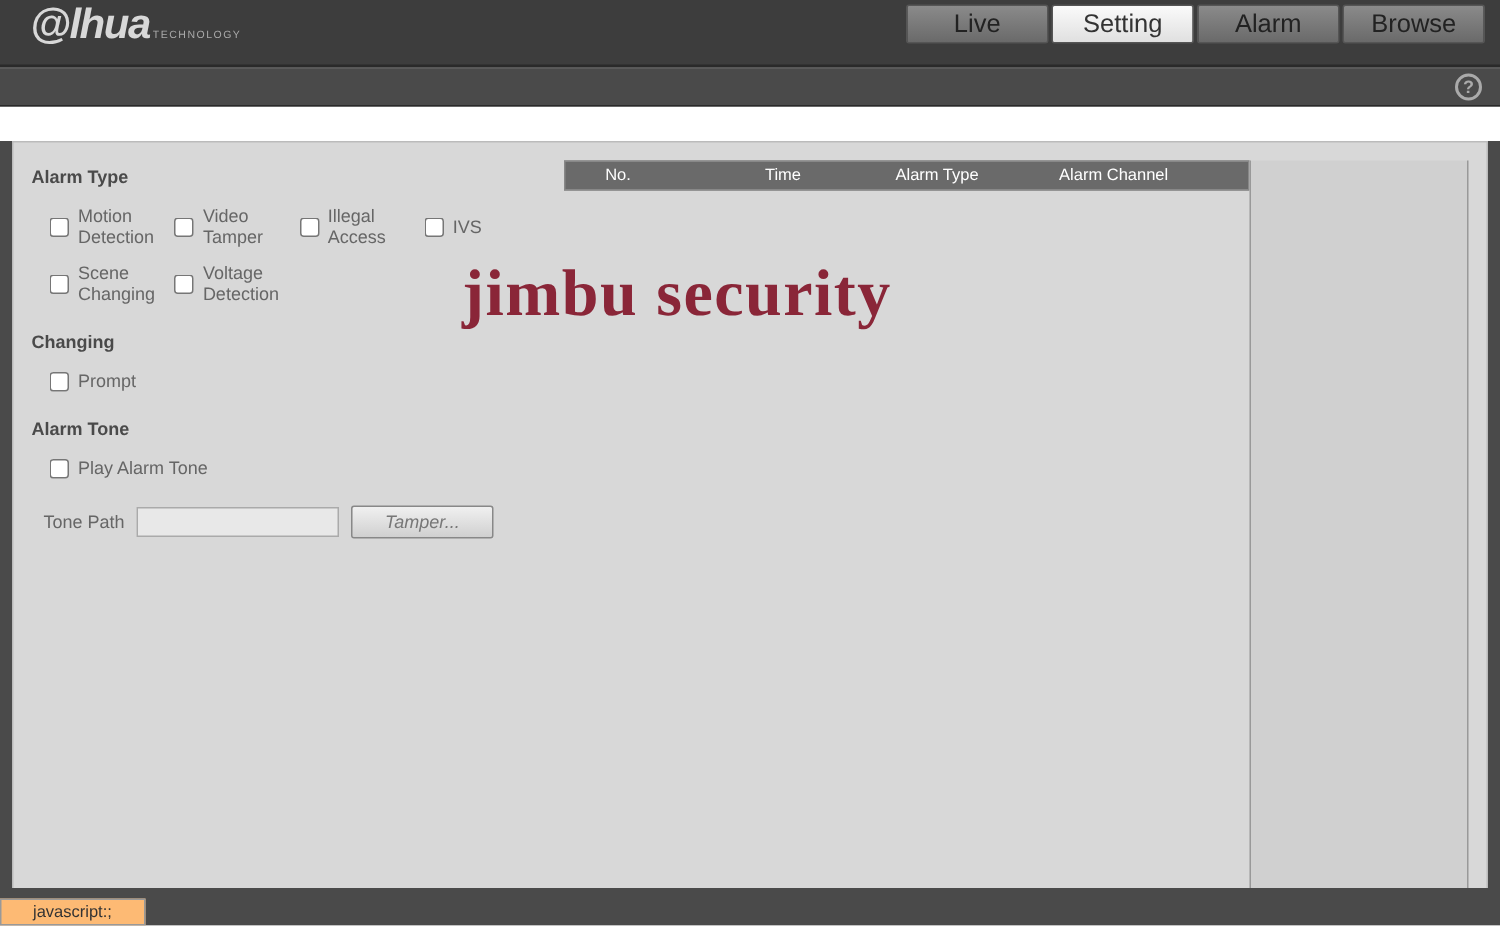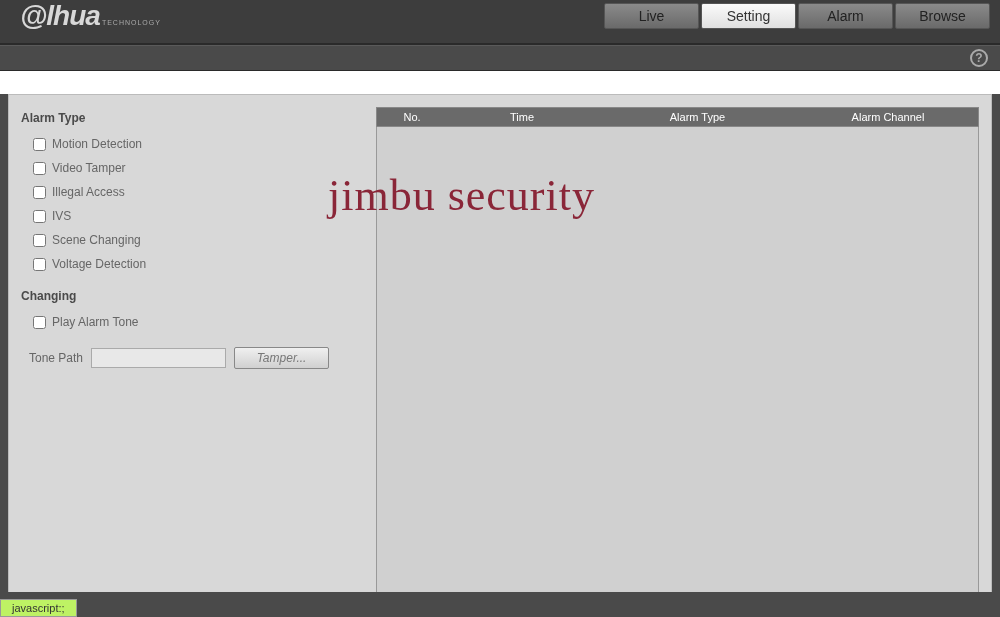--- a/index.html
+++ b/index.html
@@ -4,52 +4,52 @@
 <style>
 * { margin: 0; padding: 0; box-sizing: border-box; font-family: Arial, sans-serif; }
 body { background: #fff; width: 1000px; height: 617px; overflow: hidden; position: relative; }
 
 .header { background: #3d3d3d; height: 45px; display: flex; align-items: center; justify-content: space-between; padding: 0 10px 12px 20px; border-bottom: 2px solid #2a2a2a; }
 .logo { color: #d8d8d8; display: flex; align-items: baseline; }
 .logo-main { font-size: 28px; font-weight: bold; font-style: italic; letter-spacing: -1px; }
 .logo-sub { font-size: 7px; color: #aaa; margin-left: 2px; letter-spacing: 1px; }
 
 .nav-tabs { display: flex; gap: 2px; }
-.nav-tab { width: 95px; height: 26px; background: linear-gradient(#8a8a8a, #6a6a6a); color: #222; font-size: 14px; border: 1px solid #555; border-radius: 2px; display: flex; align-items: center; justify-content: center; cursor: pointer; }
+.nav-tab { width: 95px; height: 26px; background: linear-gradient(#8a8a8a, #6a6a6a); color: #222; font-size: 17px; border: 1px solid #555; border-radius: 2px; display: flex; align-items: center; justify-content: center; cursor: pointer; }
 .nav-tab.active { background: linear-gradient(#fafafa, #e0e0e0); color: #333; }
 
 .subheader { background: #4a4a4a; height: 26px; display: flex; justify-content: flex-end; align-items: center; padding-right: 12px; border-top: 1px solid #5a5a5a; border-bottom: 1px solid #2a2a2a; }
 .help-icon { width: 18px; height: 18px; border: 2px solid #aaa; border-radius: 50%; color: #aaa; font-size: 12px; font-weight: bold; display: flex; align-items: center; justify-content: center; cursor: pointer; }
 
 .main-wrapper { background: #4a4a4a; padding: 0 8px 8px 8px; height: calc(100% - 71px - 25px); margin-top: 23px; }
 .content { background: #d8d8d8; height: 100%; width: 100%; display: flex; padding: 12px; gap: 10px; border: 1px solid #bbb; }
 
 .left-panel { width: 345px; font-size: 12px; color: #333; }
 .section-title { font-weight: bold; color: #4a4a4a; margin-bottom: 12px; margin-top: 4px; }
-.checkbox-grid { display: grid; grid-template-columns: 1fr; gap: 10px 0; padding-left: 12px; margin-bottom: 18px; }
+.checkbox-grid { display: grid; grid-template-columns: 1fr 1fr 1fr 1fr; gap: 10px 0; padding-left: 12px; margin-bottom: 18px; }
 .checkbox-row { display: flex; align-items: center; gap: 6px; color: #666; }
 .checkbox-row input[type="checkbox"] { width: 13px; height: 13px; cursor: pointer; }
 .single-check { padding-left: 12px; margin-bottom: 18px; }
 .tone-path-row { display: flex; align-items: center; gap: 8px; padding-left: 8px; }
 .tone-path-row label { color: #666; font-size: 12px; }
 .tone-input { width: 135px; height: 20px; background: #e8e8e8; border: 1px solid #aaa; padding: 0 4px; font-size: 11px; }
 .browse-btn { width: 95px; height: 22px; background: linear-gradient(#f0f0f0, #d0d0d0); border: 1px solid #888; border-radius: 2px; color: #777; font-style: italic; font-size: 12px; cursor: pointer; }
 
-.right-panel { flex: 1; display: flex; flex-direction: column; }
+.right-panel { flex: 1; display: flex; }
 .table-header { background: #6a6a6a; height: 20px; display: flex; color: #fff; font-size: 11px; align-items: center; border: 1px solid #888; }
 .th-no { width: 70px; text-align: center; }
 .th-time { width: 150px; text-align: center; }
 .th-type { flex: 1; text-align: center; }
 .th-channel { width: 180px; text-align: center; }
 .table-body { flex: 1; background: #d0d0d0; border: 1px solid #999; border-top: none; position: relative; }
 
-.watermark { position: absolute; top: 170px; left: 328px; font-size: 44px; font-weight: normal; color: #8a2638; font-family: Georgia, serif; letter-spacing: 1px; pointer-events: none; }
+.watermark { position: absolute; top: 170px; left: 308px; font-size: 44px; font-weight: bold; color: #8a2638; font-family: Georgia, serif; letter-spacing: 1px; pointer-events: none; }
 
 .footer { position: absolute; bottom: 0; left: 0; height: 25px; width: 100%; background: #4a4a4a; }
-.status-tip { position: absolute; bottom: 0; left: 0; background: #bef264; border: 1px solid #999; padding: 2px 11px; font-size: 11px; color: #333; }
+.status-tip { position: absolute; bottom: 0; left: 0; background: #fdba74; border: 1px solid #999; padding: 2px 21px; font-size: 11px; color: #333; }
 </style>
 </head>
 <body>
 
 <div class="header">
   <div class="logo">
     <span class="logo-main">@lhua</span>
     <span class="logo-sub">TECHNOLOGY</span>
   </div>
   <div class="nav-tabs">
@@ -89,21 +89,28 @@
           <input type="checkbox" style="">
           <span>Scene Changing</span>
         </label>
         <label class="checkbox-row">
           <input type="checkbox" style="">
           <span>Voltage Detection</span>
         </label>
       </div>
 
       <div class="section-title">Changing</div>
+      <div class="single-check">
+        <label class="checkbox-row">
+          <input type="checkbox" style="">
+          <span>Prompt</span>
+        </label>
+      </div>
 
+      <div class="section-title">Alarm Tone</div>
       <div class="single-check">
         <label class="checkbox-row">
           <input type="checkbox" style="">
           <span>Play Alarm Tone</span>
         </label>
       </div>
 
       <div class="tone-path-row">
         <label>Tone Path</label>
         <input class="tone-input" type="text" value="" style="">

